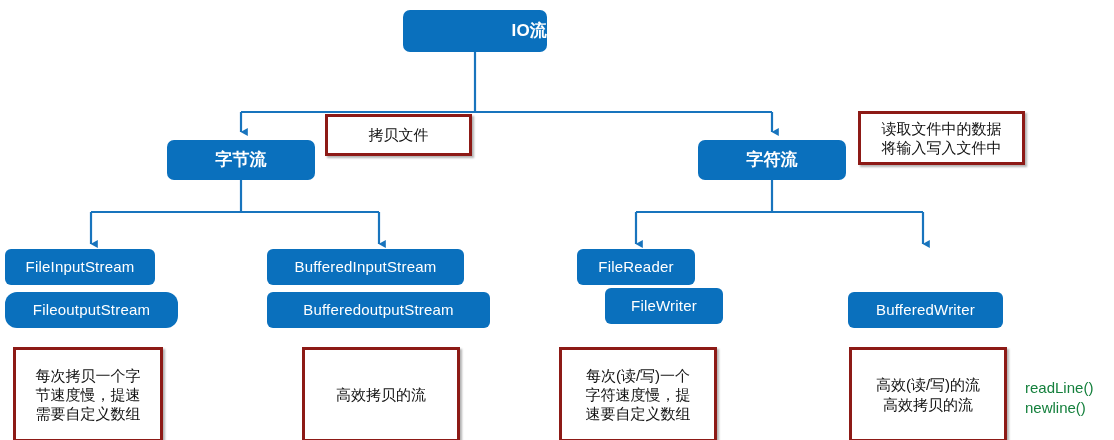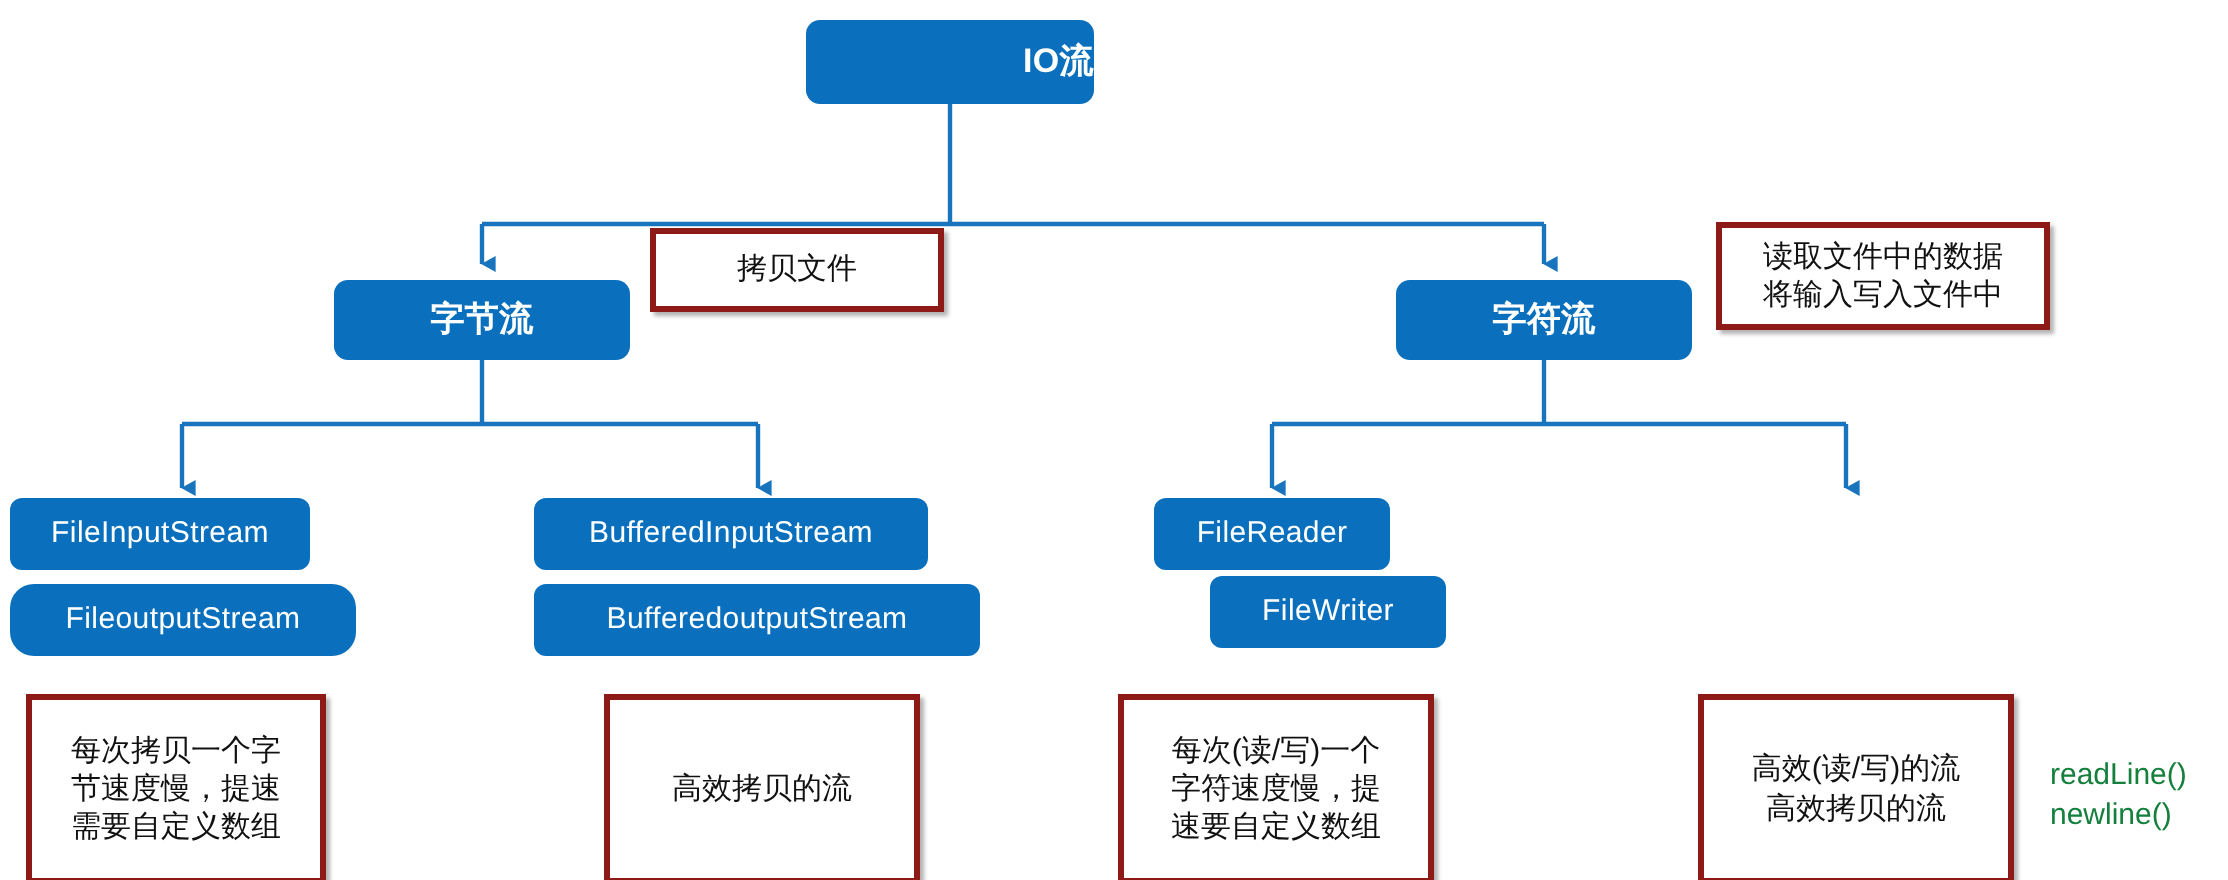--- a/index.html
+++ b/index.html
@@ -131,20 +131,23 @@
     <span>BufferedoutputStream</span>
   </div>
 
   <div class="node leaf" style="left:577px; top:249px; width:118px; height:36px;">
     <span>FileReader</span>
   </div>
   <div class="node leaf" style="left:577px; top:288px; width:118px; height:36px;margin-left:28px;">
     <span>FileWriter</span>
   </div>
 
+  <div class="node leaf" style="left:848px; top:292px; width:155px; height:36px;">
+    <span>BufferedWriter</span>
+  </div>
 
   <div class="note" style="left:325px; top:114px; width:147px; height:42px;">
     <span class="note-lines">拷贝文件</span>
   </div>
 
   <div class="note" style="left:858px; top:111px; width:167px; height:54px;">
     <span class="note-lines">读取文件中的数据
 将输入写入文件中</span>
   </div>
 

